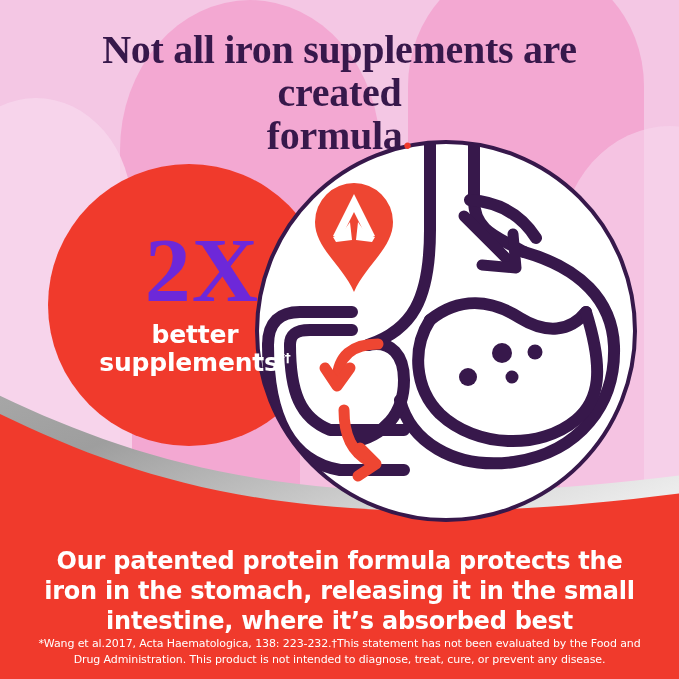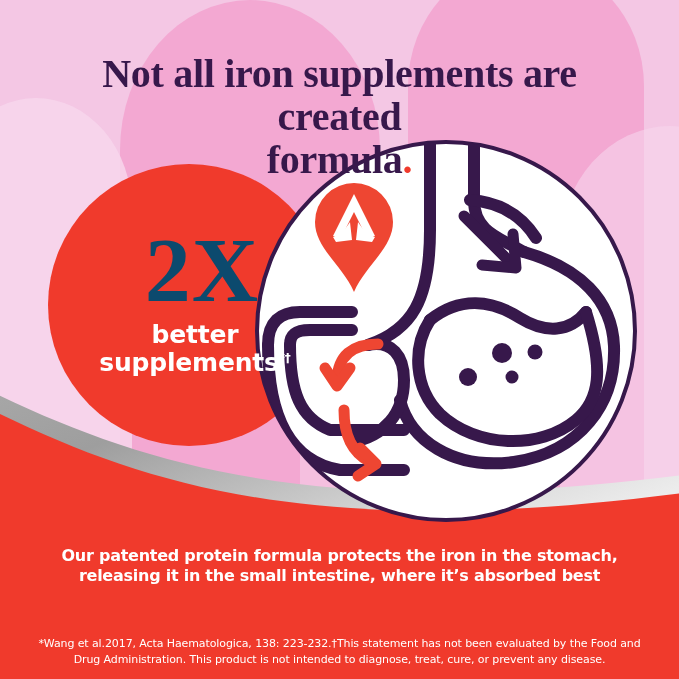--- a/index.html
+++ b/index.html
@@ -20,21 +20,21 @@
     position: absolute;
     left: 0;
     top: 0;
     width: 679px;
     height: 679px;
   }
   
   .headline {
     position: absolute;
     left: 36px;
-    top: 52px;
+    top: 28px;
     width: 607px;
     text-align: center;
     font-family: "Liberation Serif", serif;
     font-weight: bold;
     font-size: 40px;
     line-height: 1.08;
     color: #37184B;
     letter-spacing: -0.3px;
   }
   .headline .dot {
@@ -51,21 +51,21 @@
     flex-direction: column;
     align-items: center;
     justify-content: center;
     pointer-events: none;
   }
   .badge-num {
     font-family: "Liberation Serif", serif;
     font-weight: bold;
     font-size: 92px;
     line-height: 0.95;
-    color: #0c4a6e;
+    color: #6d28d9;
     letter-spacing: 1px;
     margin-left: 26px;
     margin-top: -6px;
   }
   .badge-sub {
     margin-left: 12px;
     margin-top: 6px;
     text-align: center;
     font-family: "DejaVu Sans", sans-serif;
     font-weight: bold;
@@ -80,21 +80,21 @@
   }
   
   .body-copy {
     position: absolute;
     left: 44px;
     top: 546px;
     width: 591px;
     text-align: center;
     font-family: "DejaVu Sans", sans-serif;
     font-weight: bold;
-    font-size: 16px;
+    font-size: 24px;
     line-height: 1.26;
     color: #FFFFFF;
     letter-spacing: -0.25px;
   }
   .footnote {
     position: absolute;
     left: 34px;
     top: 636px;
     width: 611px;
     text-align: center;

